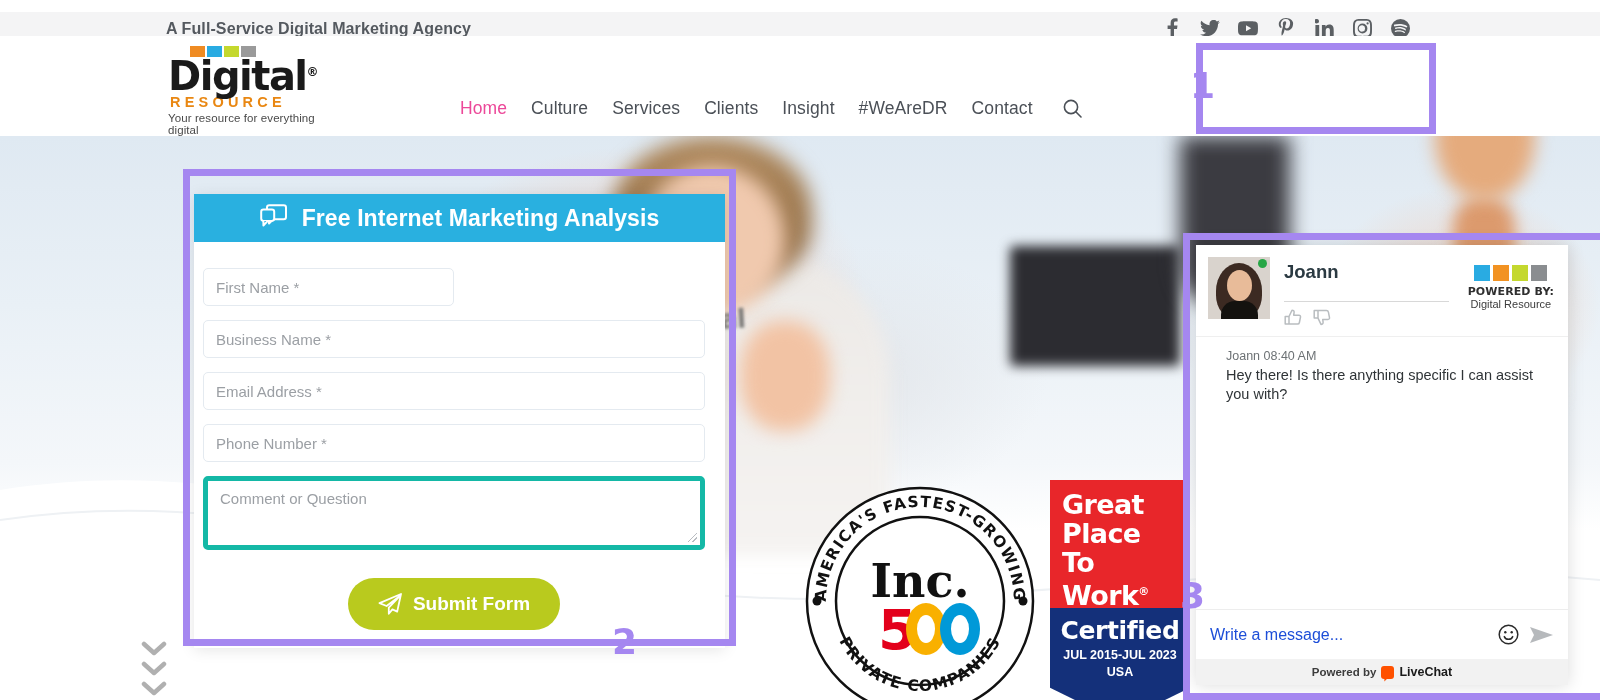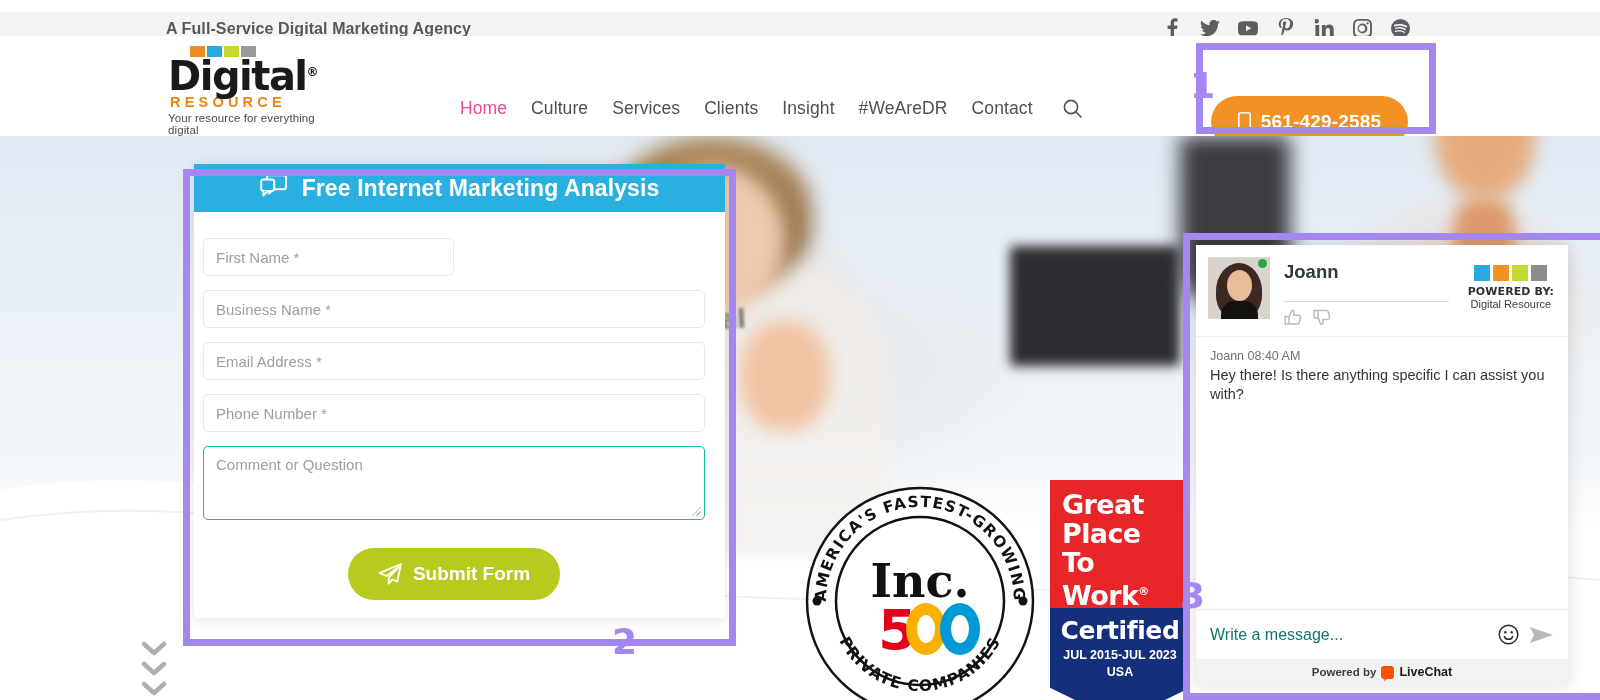--- a/index.html
+++ b/index.html
@@ -168,41 +168,41 @@
     width: 140px; height: 114px; background: #14307a;
     color: #fff; text-align: center; padding-top: 8px;
     clip-path: polygon(0 0, 100% 0, 100% 70%, 50% 100%, 0 70%);
   }
   .gptw-cert { font-size: 25px; font-weight: bold; letter-spacing: -0.4px; font-family: "DejaVu Sans", sans-serif;}
   .gptw-dates { font-size: 12.5px; font-weight: bold; margin-top: 3px; }
   .gptw-usa { font-size: 12.5px; font-weight: bold; margin-top: 3px; }
 
   
   .form-wrap {
-    position: absolute; left: 194px; top: 164px;
+    position: absolute; left: 194px; top: 194px;
     width: 531px; height: 454px;
     background: #ffffff;
     box-shadow: 0 2px 14px rgba(0,0,0,0.10);
   }
   .form-head {
     height: 48px; background: #29b0e0; display: flex; align-items: center;
     justify-content: center; gap: 14px; color: #fff;
   }
   .form-head-title { font-size: 23px; font-weight: bold; letter-spacing: 0.1px; }
   .form-body { padding: 26px 20px 0 9px; }
   .row2 { display: flex; gap: 14px; margin-bottom: 14px; }
   .fld {
     height: 38px; border: 1px solid #e4eaf0; border-radius: 5px;
     display: flex; align-items: center; padding: 0 12px;
     font-size: 15px; color: #9b9fa4; background: #fff; width: 100%;
     cursor: text;
   }
   .fld.half { width: 50%; }
   .ta {
-    height: 74px; border: 1px solid #14b8a6; border-radius: 5px;
+    height: 74px; border: 5px solid #14b8a6; border-radius: 5px;
     padding: 9px 12px; font-size: 15px; color: #9b9fa4; position: relative;
     cursor: text;
   }
   .ta::after {
     content: ""; position: absolute; right: 3px; bottom: 3px;
     width: 9px; height: 9px;
     background:
       linear-gradient(135deg, transparent 45%, #b9bdc2 45%, #b9bdc2 55%, transparent 55%),
       linear-gradient(135deg, transparent 70%, #b9bdc2 70%, #b9bdc2 80%, transparent 80%);
   }
@@ -253,28 +253,28 @@
   .thumbs { display: flex; gap: 11px; }
   .thumbs svg { display: block; }
   .powered-dr {
     position: absolute; right: 14px; top: 20px; text-align: center;
   }
   .dr-squares { display: flex; gap: 3px; justify-content: center; }
   .dr-squares i { width: 16px; height: 16px; display: block; }
   .dr-pb { font-size: 11px; font-weight: bold; color: #2f2f2f; letter-spacing: 0.1px; margin-top: 4px;
     font-family: "DejaVu Sans", sans-serif; }
   .dr-name { font-size: 11px; color: #3c3c3c; }
-  .chat-msgs { flex: 1; padding: 12px 14px; }
+  .chat-msgs { flex: 1; padding: 12px 30px; }
   .msg-meta { font-size: 12.5px; color: #6d7275; margin-bottom: 3px; }
   .msg-text { font-size: 14.5px; color: #2f3437; line-height: 19px; }
   .chat-input-row {
     height: 50px; border-top: 1px solid #ededed;
     display: flex; align-items: center; padding: 0 14px; gap: 10px;
   }
-  .chat-input-ph { flex: 1; font-size: 16px; color: #0f766e; cursor: text; }
+  .chat-input-ph { flex: 1; font-size: 16px; color: #1d4ed8; cursor: text; }
   .chat-input-row svg { display: block; cursor: pointer; }
   .chat-foot {
     height: 26px; background: #f2f2f2; display: flex; align-items: center;
     justify-content: center; gap: 5px; font-size: 11.5px; font-weight: bold; color: #3c3c3c;
   }
   .lc-icon { width: 13px; height: 13px; background: #ff5100; border-radius: 3px; position: relative; }
   .lc-icon::after { content:""; position:absolute; left:3px; bottom:-3px; width:5px; height:5px; background:#ff5100;
     clip-path: polygon(0 0, 100% 0, 0 100%); }
   .lc-name { font-size: 12.5px; font-weight: bold; color: #1a1a1a; }
 
@@ -362,29 +362,20 @@
       <a href="#">#WeAreDR</a>
       <a href="#">Contact</a>
       <span class="search-btn">
         <svg width="19" height="19" viewBox="0 0 19 19">
             <circle cx="8" cy="8" r="6.6" fill="none" stroke="#4b5057" stroke-width="1.6"></circle>
             <line x1="12.8" y1="12.8" x2="18" y2="18" stroke="#4b5057" stroke-width="1.6" stroke-linecap="round"></line>
           </svg>
       </span>
     </div>
 
-    <div class="phone-btn">
-      <span>
-        <svg width="13" height="20" viewBox="0 0 13 20">
-            <rect x="0.8" y="0.8" width="11.4" height="18.4" rx="1.8" fill="none" stroke="#fff" stroke-width="1.6"></rect>
-            <line x1="4.6" y1="16.3" x2="8.4" y2="16.3" stroke="#fff" stroke-width="1.4" stroke-linecap="round"></line>
-          </svg>
-      </span>
-      <span>561-429-2585</span>
-    </div>
   </div>
 
   <div class="hero">
     <div class="hero-bg"></div>
 
     <div>
       <div class="fig-shirt"></div>
       <div class="fig-hair"></div>
       <div class="fig-face"></div>
       <div class="fig-hand"></div>

